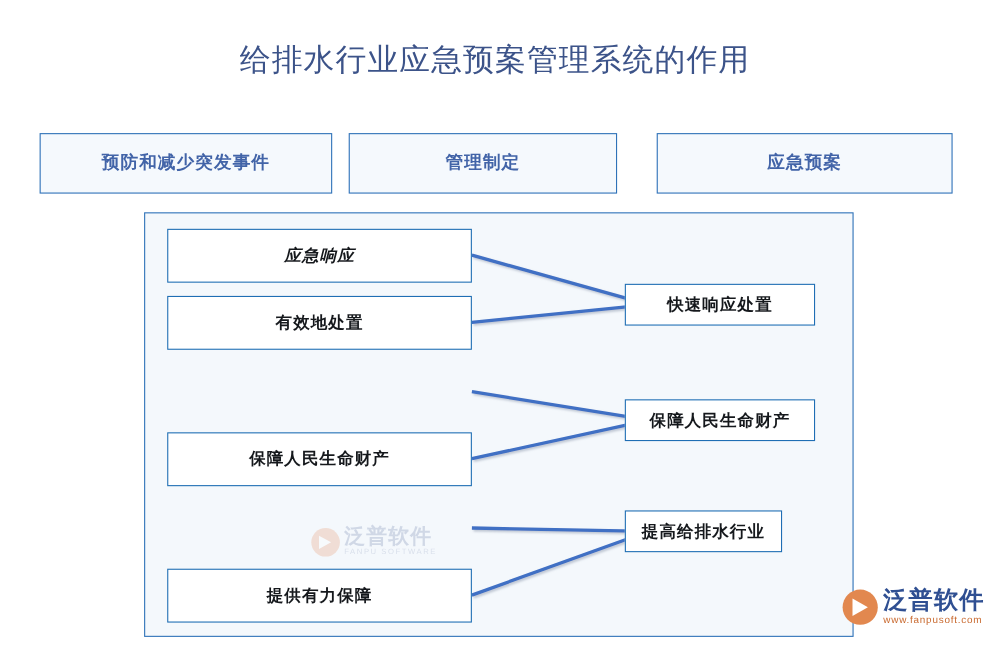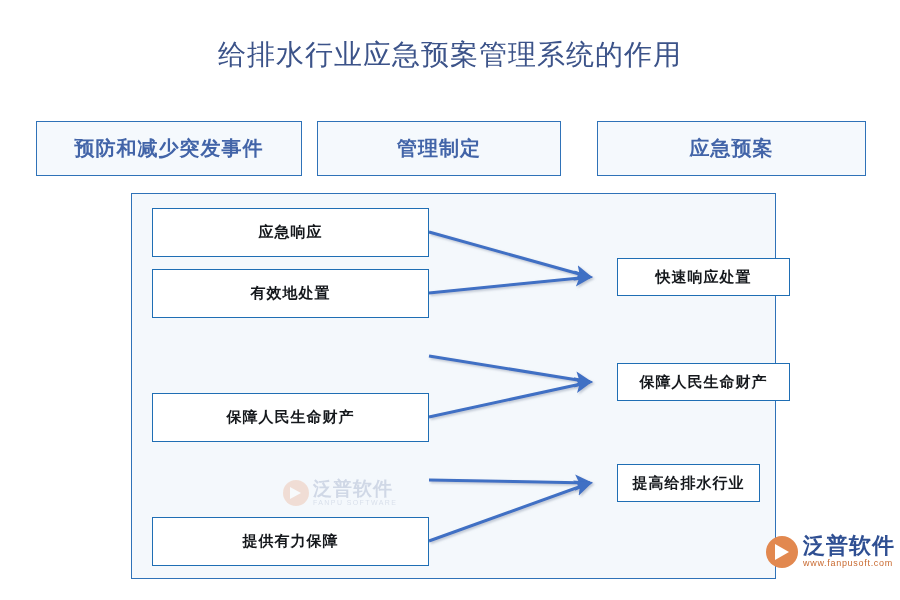--- a/index.html
+++ b/index.html
@@ -43,21 +43,21 @@
     position: absolute;
     top: 121px;
     height: 55px;
     background: #f5f9fd;
     border: 1px solid #2f72b8;
     box-sizing: border-box;
     display: flex;
     align-items: center;
     justify-content: center;
     color: #4264a8;
-    font-size: 20px;
+    font-size: 16px;
     font-weight: bold;
     letter-spacing: 1px;
   }
   #header-box-0 { left: 36px;  width: 266px; }
   #header-box-1 { left: 317px; width: 244px; }
   #header-box-2 { left: 597px; width: 269px; text-align: right; }
 
   
   #flow-container {
     position: absolute;
@@ -92,29 +92,29 @@
     color: #15181c;
     font-weight: bold;
     letter-spacing: 1px;
   }
   .left-node {
     left: 152px;
     width: 277px;
     height: 49px;
     font-size: 15px;
   }
-  #left-node-0 { top: 208px; }
+  #left-node-0 { top: 208px; font-style: italic; }
   #left-node-1 { top: 269px; }
   #left-node-2 { top: 332px; }
   #left-node-3 { top: 393px; }
   #left-node-4 { top: 456px; }
   #left-node-5 { top: 517px; }
 
   .right-node {
-    left: 617px;
+    left: 568px;
     width: 173px;
     height: 38px;
     font-size: 15px;
   }
   #right-node-0 { top: 258px; }
   #right-node-1 { top: 363px; }
   #right-node-2 { top: 464px; width: 143px; }
 
   
   #center-watermark {

